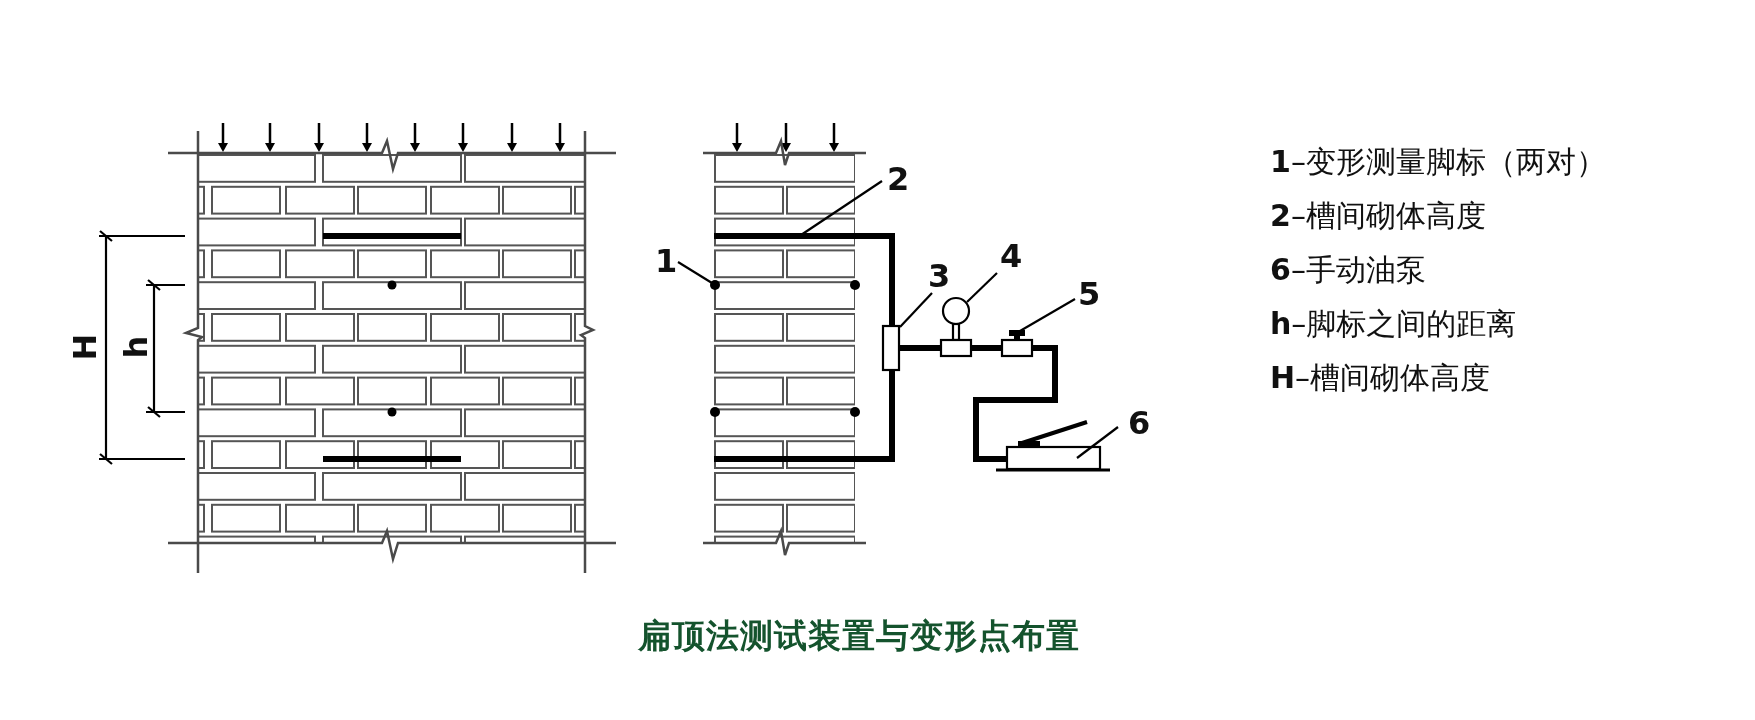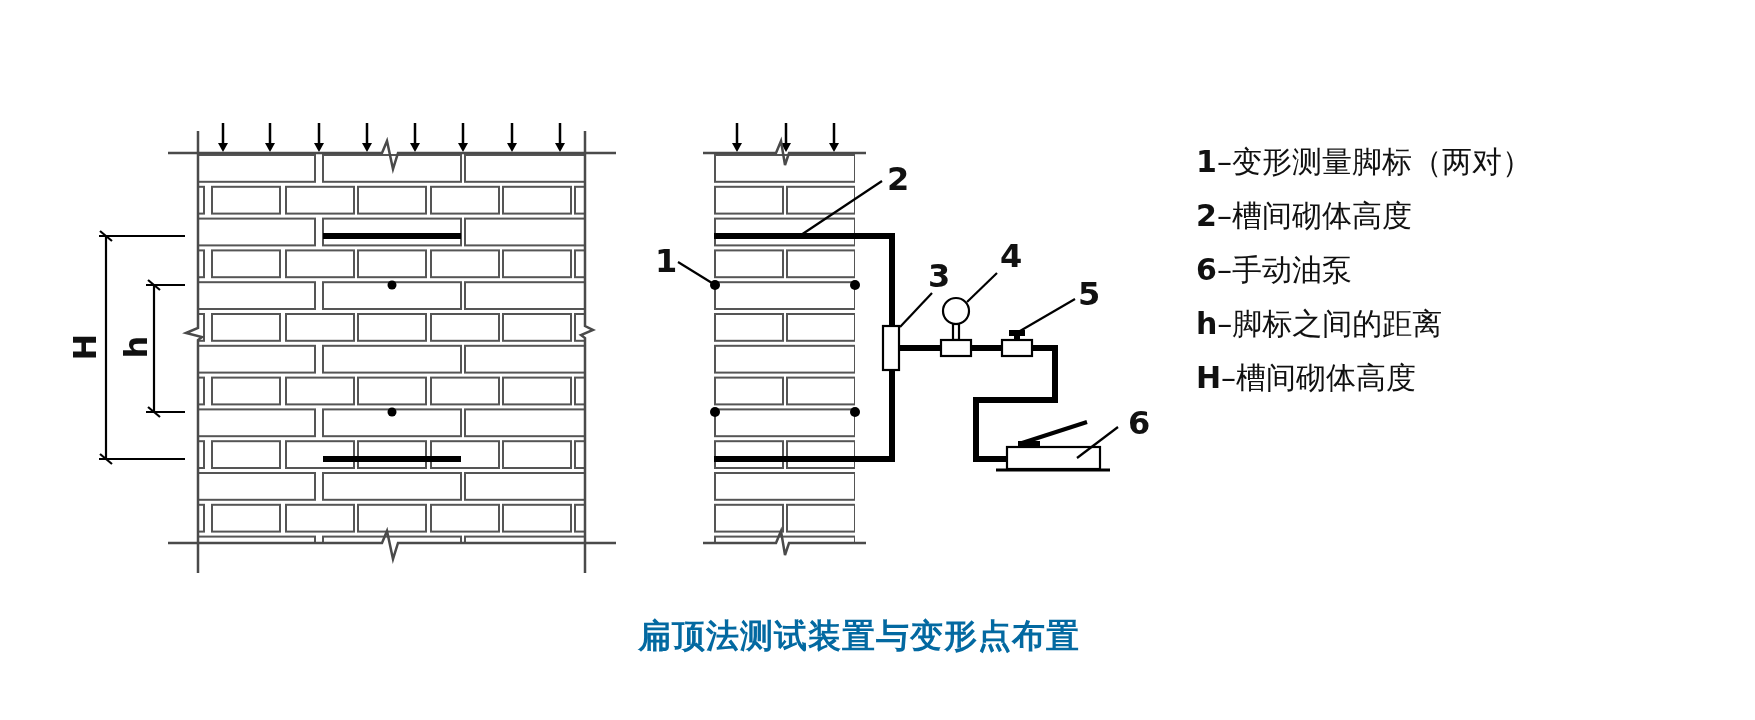--- a/index.html
+++ b/index.html
@@ -11,25 +11,25 @@
   .arrow-shaft { stroke: #000; stroke-width: 2.5; }
   .arrow-head { fill: #000; }
   .jack { stroke: #000; stroke-width: 6; }
   .pipe { stroke: #000; stroke-width: 6; fill: none; }
   .leader { stroke: #000; stroke-width: 2.2; }
   .dim { stroke: #000; stroke-width: 2.2; }
   .dot { fill: #000; }
   .comp { fill: #fff; stroke: #000; stroke-width: 2.2; }
   .callout { font-family: "DejaVu Sans", sans-serif; font-weight: bold; font-size: 32px; fill: #111; }
   .dimlabel { font-family: "DejaVu Sans", sans-serif; font-weight: bold; font-size: 32px; fill: #111; }
-  #legend { position: absolute; left: 1196px; top: 142px; margin: 0; padding: 0; list-style: none; }
+  #legend { position: absolute; left: 1270px; top: 142px; margin: 0; padding: 0; list-style: none; }
   #legend li { height: 54px; line-height: 40px; font-size: 30px; color: #111; white-space: nowrap; }
   #legend .key { font-weight: bold; }
   #caption { position: absolute; left: 0; width: 1718px; top: 614px; text-align: center;
-             font-size: 33px; font-weight: bold; color: #0369a1; letter-spacing: 1px; }
+             font-size: 33px; font-weight: bold; color: #14532d; letter-spacing: 1px; }
 </style>
 </head>
 <body>
 
 <svg id="diagram" width="1755" height="720" viewBox="0 0 1755 720" xmlns="http://www.w3.org/2000/svg">
   <defs>
     <clipPath id="clipLeft">
         <rect x="198" y="153" width="387" height="390"></rect>
       </clipPath>
     <clipPath id="clipMid">

